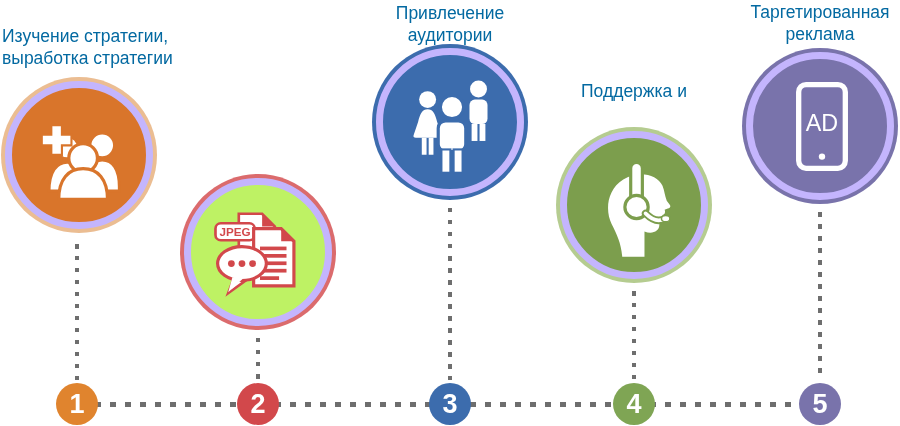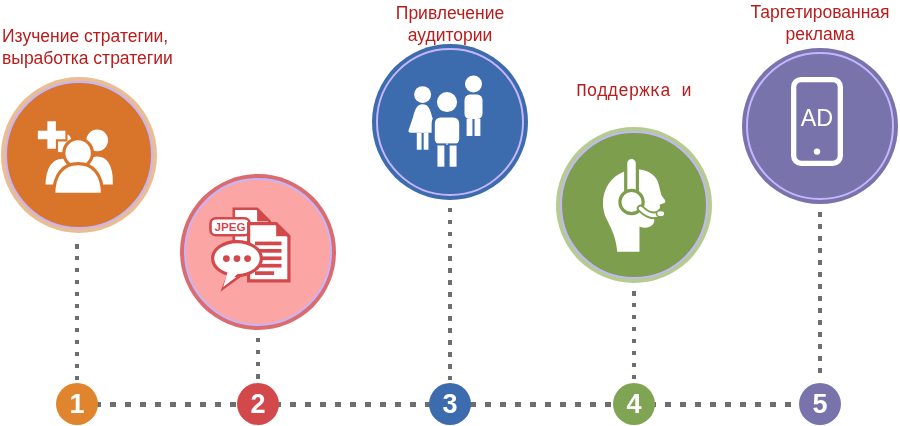--- a/index.html
+++ b/index.html
@@ -8,34 +8,34 @@
     width: 900px;
     height: 426px;
     background: #ffffff;
     overflow: hidden;
     font-family: "Liberation Sans", sans-serif;
   }
   .step-label {
     position: absolute;
     font-size: 17.5px;
     line-height: 21.5px;
-    color: #b91c1c;
+    color: #0369a1;
   }
   .center { text-align: center; }
   .big-circle {
     position: absolute;
     width: 148px;
     height: 148px;
     box-sizing: border-box;
-    border: 2px solid #c4b5fd;
+    border: 7px solid #c4b5fd;
     border-radius: 50%;
   }
   .big-circle svg { position: absolute; left: 16px; top: 16px; width: 106px; height: 106px; }
   .fill-1 { background: #D9752B; box-shadow: 0 0 0 4px #EBBD92; }
-  .fill-2 { background: #fca5a5; box-shadow: 0 0 0 4px #DB6B6D; }
+  .fill-2 { background: #bef264; box-shadow: 0 0 0 4px #DB6B6D; }
   .fill-3 { background: #3C6CAD; box-shadow: 0 0 0 4px #3C6CAD; }
   .fill-4 { background: #7C9E4D; box-shadow: 0 0 0 4px #B5CC90; }
   .fill-5 { background: #7973AB; box-shadow: 0 0 0 4px #7973AB; }
   .vline {
     position: absolute;
     width: 4px;
     background: repeating-linear-gradient(to bottom, #6E6E6E 0 4.5px, transparent 4.5px 12px);
   }
   .hline {
     position: absolute;
@@ -68,21 +68,21 @@
 <div id="stage">
 
   <div class="step-label" style="left:2px; top:26px; width:210px;">
     <div>Изучение стратегии,</div>
     <div>выработка стратегии</div>
   </div>
   <div class="step-label center" style="left:360px; top:3px; width:180px;">
     <div>Привлечение</div>
     <div>аудитории</div>
   </div>
-  <div class="step-label center" style="left:540px; top:81px; width:188px;font-family:Liberation Mono, monospace;">
+  <div class="step-label center" style="left:540px; top:81px; width:188px;">
     <div>Поддержка и</div>
   </div>
   <div class="step-label center" style="left:722px; top:2px; width:196px;">
     <div>Таргетированная</div>
     <div>реклама</div>
   </div>
 
   <div class="vline" style="left:75px; top:244px; height:136px;"></div>
   <div class="vline" style="left:256px; top:338px; height:42px;"></div>
   <div class="vline" style="left:448px; top:208px; height:172px;"></div>

